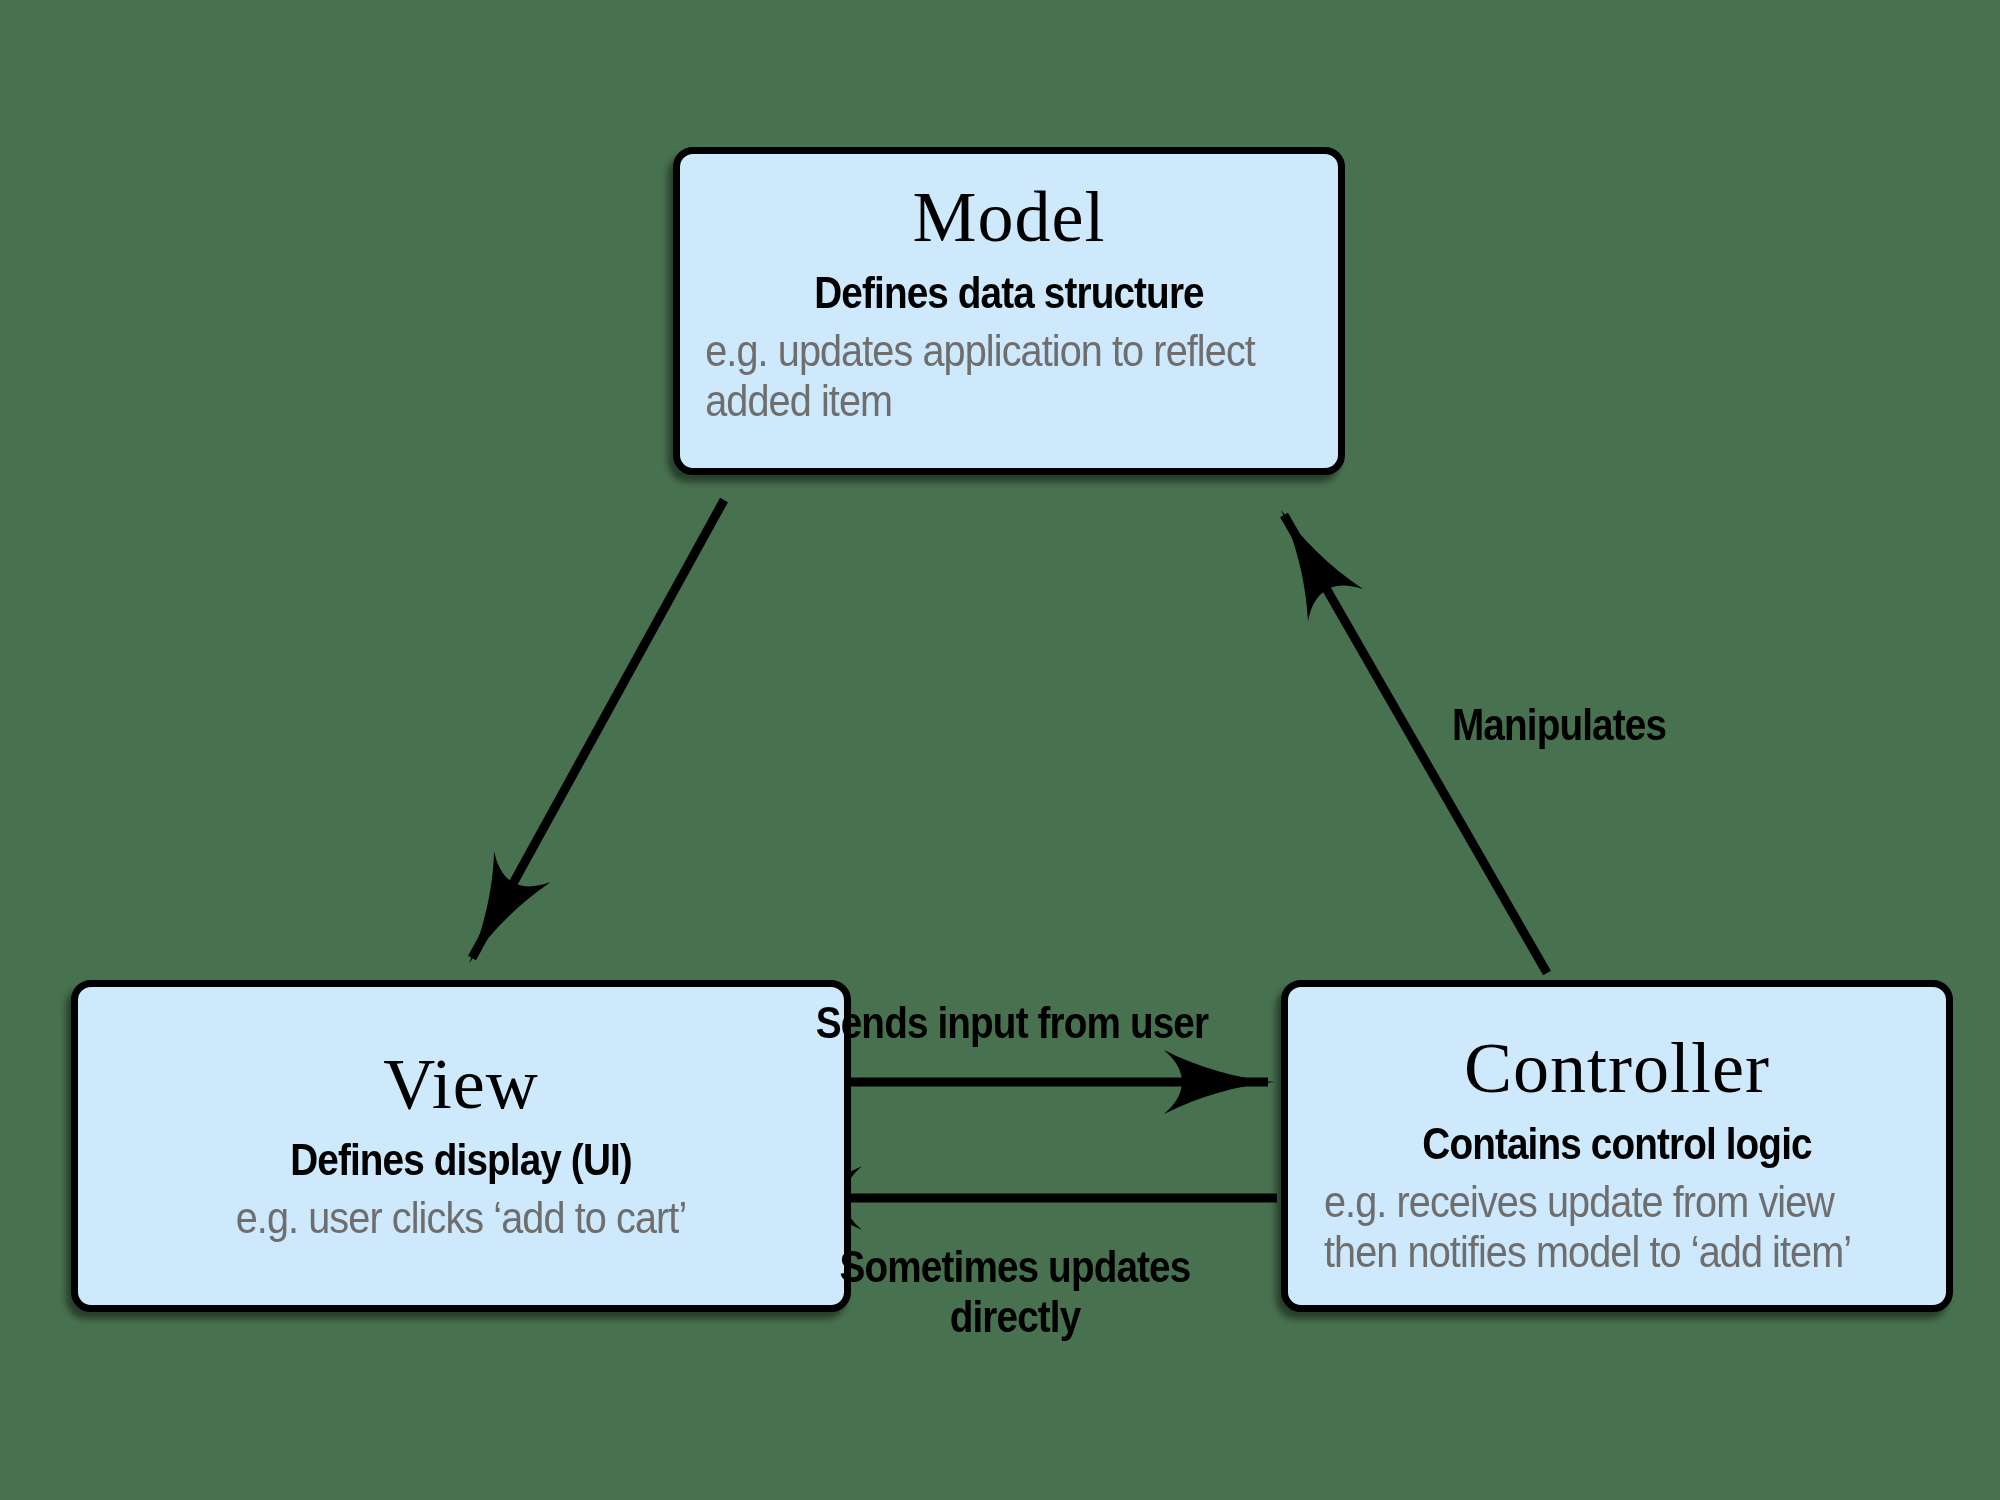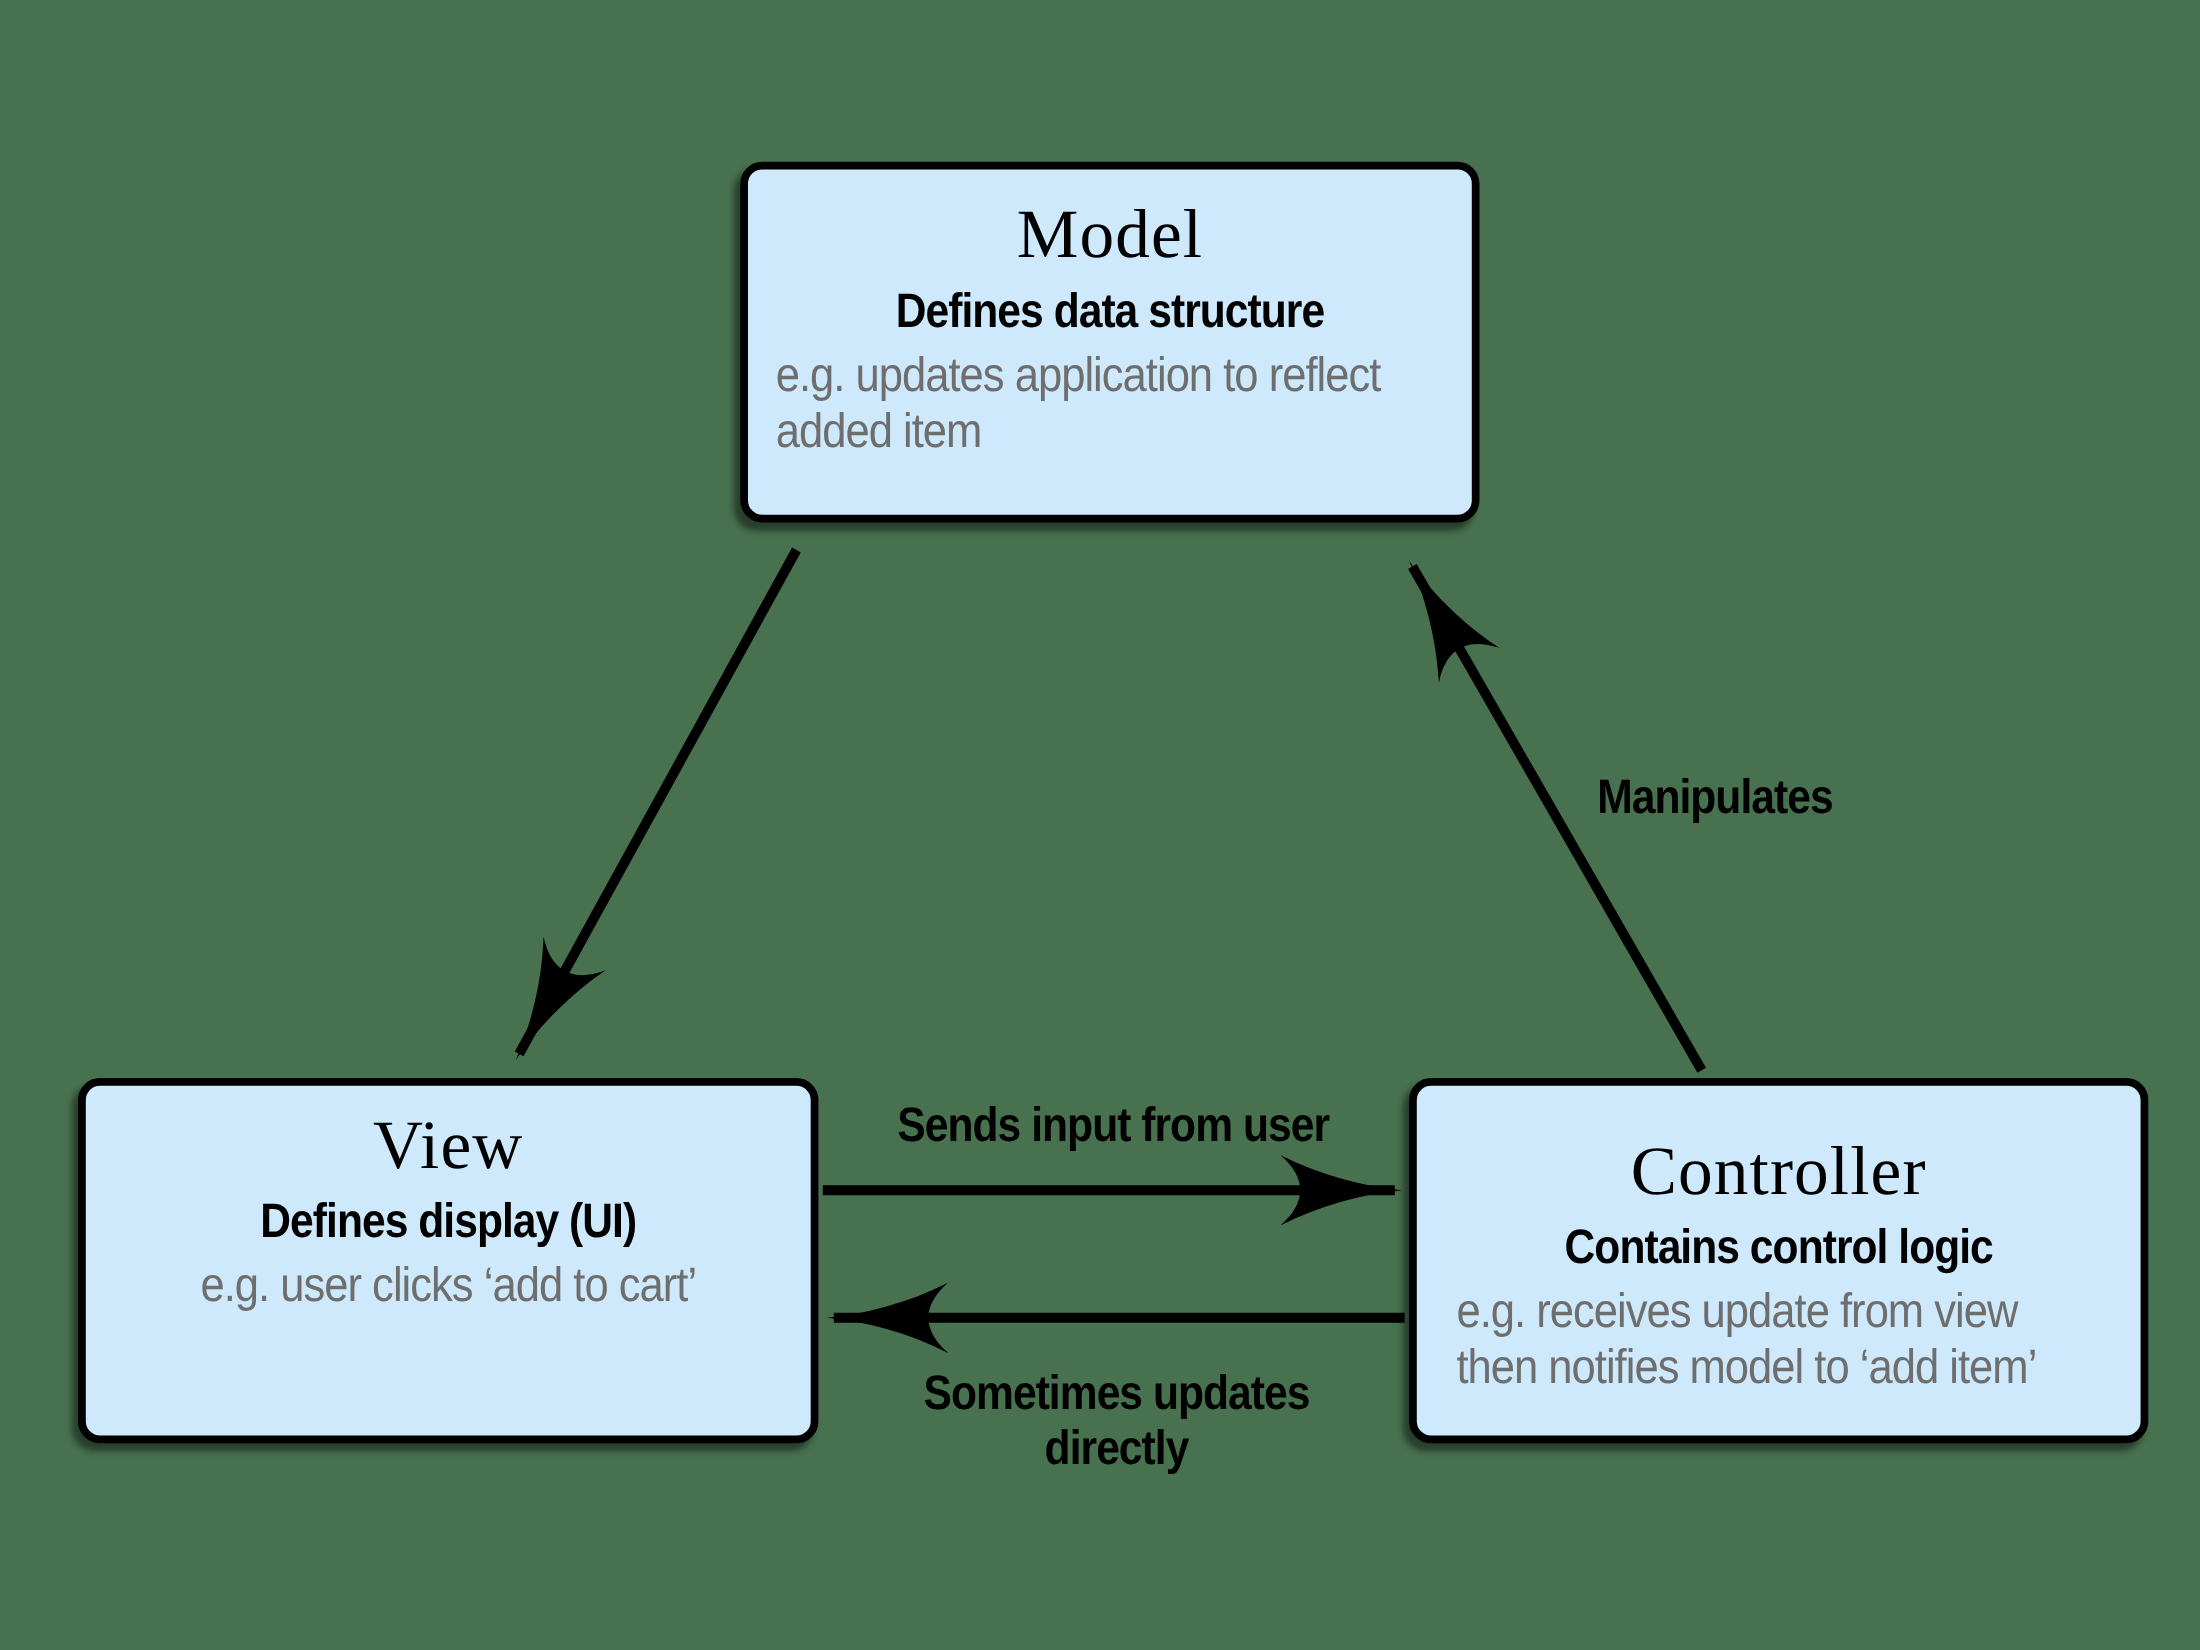--- a/index.html
+++ b/index.html
@@ -19,25 +19,25 @@
   .box {
     position: absolute;
     box-sizing: border-box;
     background: var(--boxfill, #CEE9FC);
     border: 7px solid #000;
     border-radius: 20px;
     box-shadow: -5px 7px 6px rgba(0,0,0,0.45);
     text-align: center;
   }
   .box.model      { left: 673px;  top: 147px; width: 672px; height: 328px; padding-top: 26px; }
-  .box.view       { left: 71px;   top: 980px; width: 673px; height: 332px; padding-top: 21px; }
+  .box.view       { left: 71px;   top: 980px; width: 780px; height: 332px; padding-top: 60px; }
   .box.controller { left: 1281px; top: 980px; width: 672px; height: 332px; padding-top: 44px; }
   .box-title {
     font-family: "Liberation Serif", serif;
-    font-size: 63px;
+    font-size: 72px;
     line-height: 1.05;
     color: #000;
     letter-spacing: 1px;
   }
   .box-subtitle {
     margin-top: 12px;
     font-size: 44px;
     font-weight: bold;
     color: #000;
     letter-spacing: -1px;

